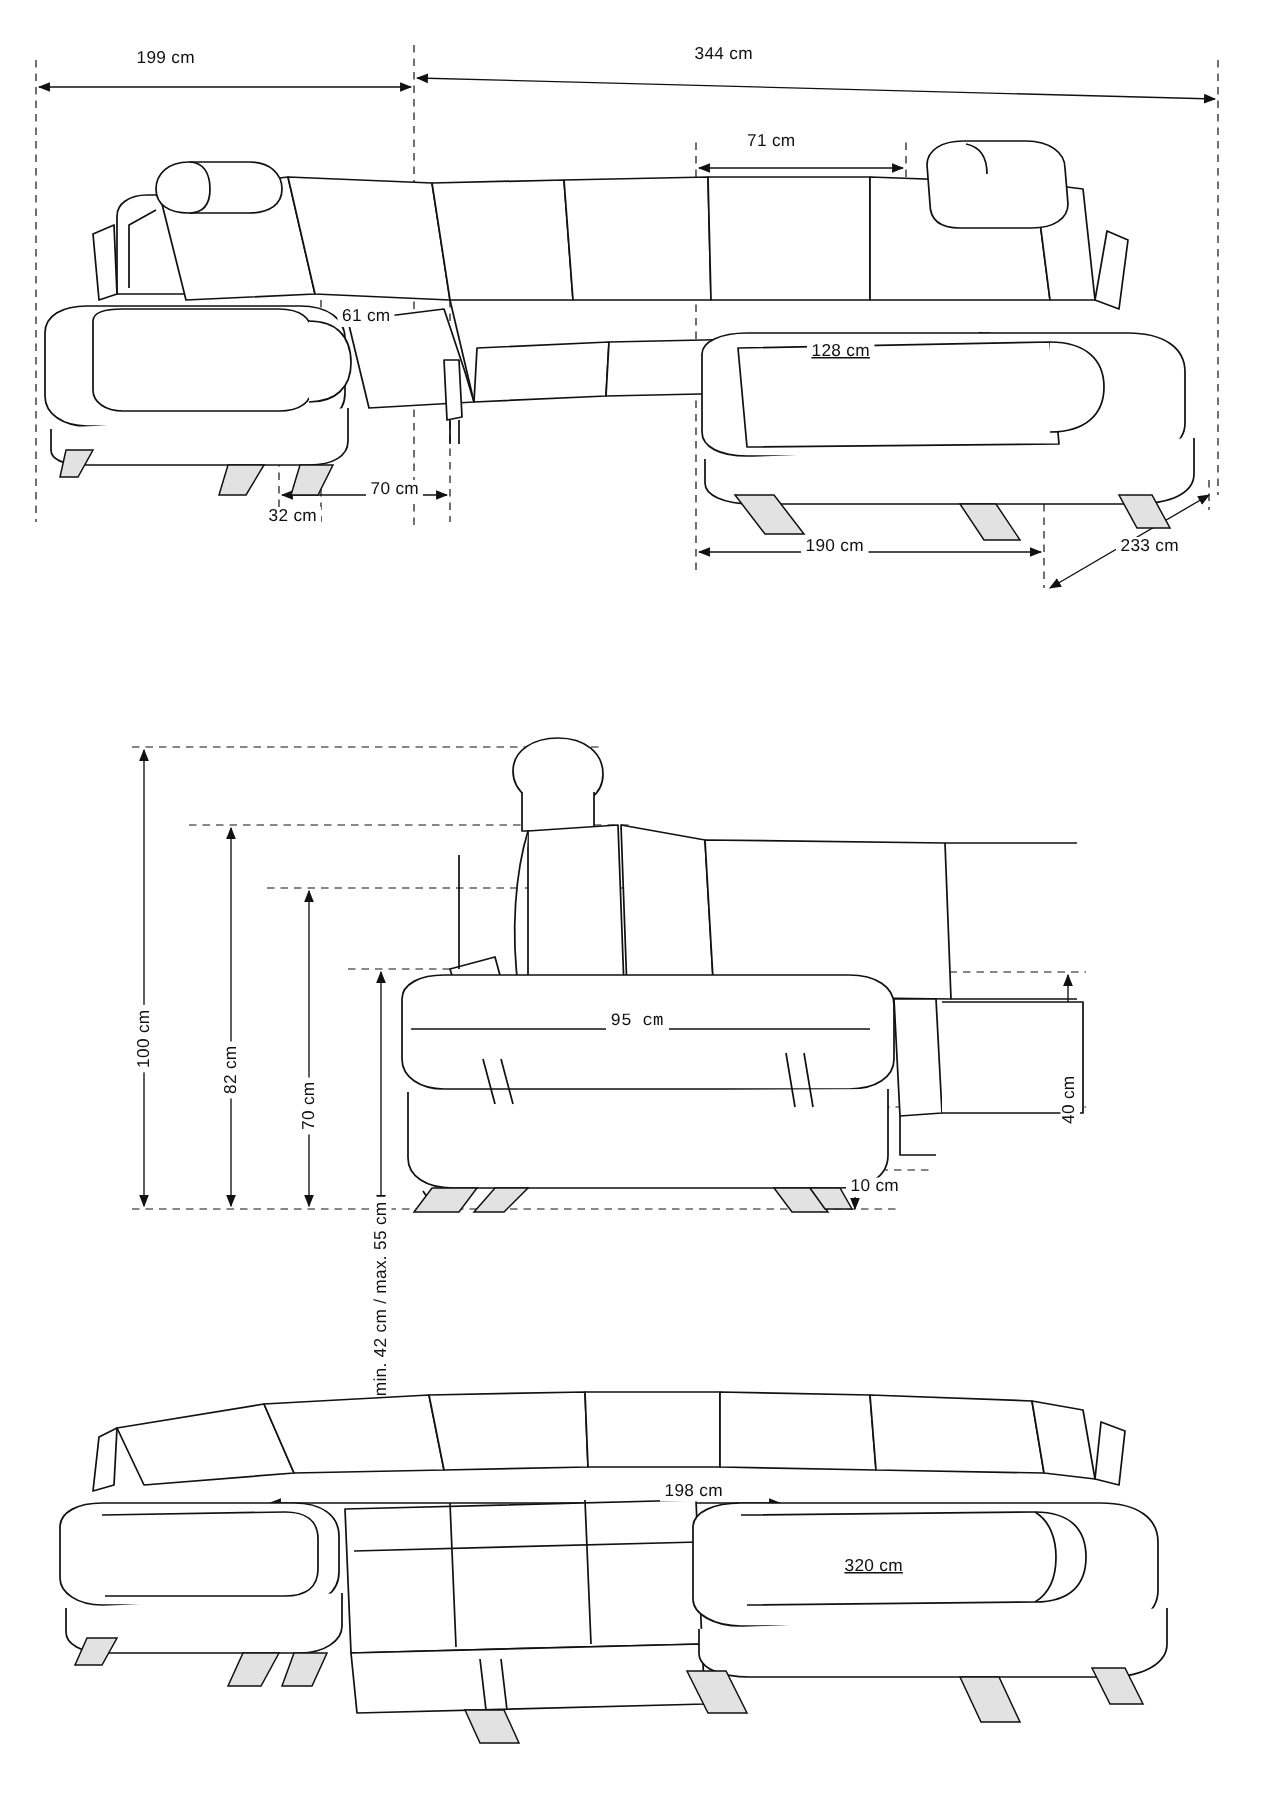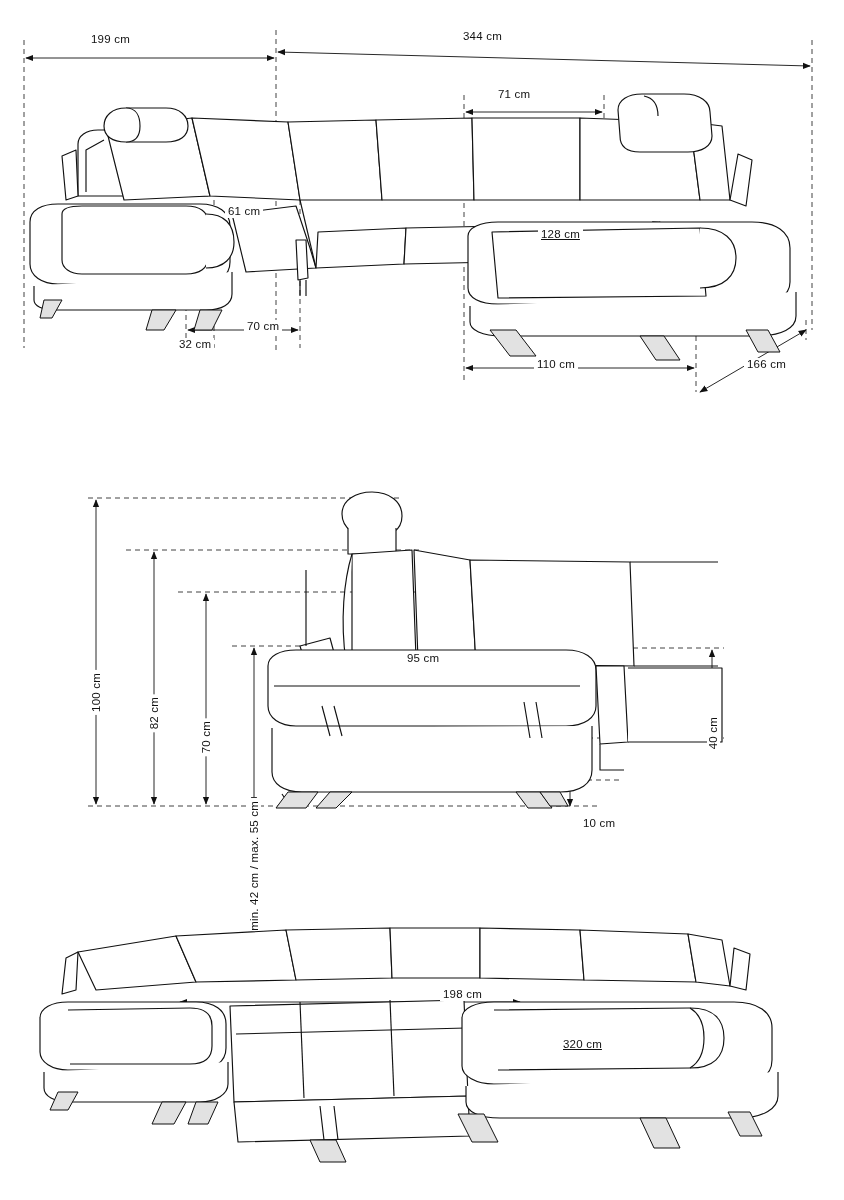--- a/index.html
+++ b/index.html
@@ -148,22 +148,22 @@
       </g>
     </svg>
 
     <div class="dimlabel" style="left:88px; top:33px;">199 cm</div>
     <div class="dimlabel" style="left:460px; top:30px;">344 cm</div>
     <div class="dimlabel" style="left:495px; top:88px;">71 cm</div>
     <div class="dimlabel" style="left:197px; top:205px;margin-left:28px;">61 cm</div>
     <div class="dimlabel" style="left:538px; top:228px;text-decoration:underline;">128 cm</div>
     <div class="dimlabel" style="left:244px; top:320px;">70 cm</div>
     <div class="dimlabel" style="left:176px; top:338px;">32 cm</div>
-    <div class="dimlabel" style="left:534px; top:358px;">110 cm</div>
-    <div class="dimlabel" style="left:744px; top:358px;">166 cm</div>
+    <div class="dimlabel" style="left:534px; top:358px;">190 cm</div>
+    <div class="dimlabel" style="left:744px; top:358px;">233 cm</div>
   </div>
 
   <div class="view" id="view-side">
     <svg width="844" height="420" viewBox="0 0 844 420">
       <g stroke="#111" fill="none" stroke-width="0.8" stroke-dasharray="5,4">
         <line x1="88" y1="48" x2="400" y2="48"></line>
         <line x1="126" y1="100" x2="420" y2="100"></line>
         <line x1="178" y1="142" x2="430" y2="142"></line>
         <line x1="232" y1="196" x2="300" y2="196"></line>
         <line x1="88" y1="356" x2="600" y2="356"></line>
@@ -218,23 +218,23 @@
         <path d="M330,342 L352,342 L336,358 L316,358 Z"></path>
         <path d="M516,342 L540,342 L552,358 L528,358 Z"></path>
         <path d="M540,342 L560,342 L568,356 L550,356 Z"></path>
       </g>
     </svg>
 
     <div class="dimlabel vert rot90" style="left:90px; top:220px;">100 cm</div>
     <div class="dimlabel vert rot90" style="left:148px; top:244px;">82 cm</div>
     <div class="dimlabel vert rot90" style="left:200px; top:268px;">70 cm</div>
     <div class="dimlabel vert rot90" style="left:248px; top:348px;">min. 42 cm / max. 55 cm</div>
-    <div class="dimlabel" style="left:404px; top:202px;">95 cm</div>
+    <div class="dimlabel" style="left:404px; top:224px;font-family:Liberation Mono, monospace;">95 cm</div>
     <div class="dimlabel vert rot90" style="left:707px; top:264px;">40 cm</div>
-    <div class="dimlabel" style="left:580px; top:335px;margin-top:32px;">10 cm</div>
+    <div class="dimlabel" style="left:564px; top:335px;">10 cm</div>
   </div>
 
   <div class="view" id="view-bed">
     <svg width="844" height="310" viewBox="0 0 844 310">
       <g stroke="#111" stroke-width="0.9" fill="none">
         <line x1="180" y1="112" x2="520" y2="112" marker-start="url(#arrStart)" marker-end="url(#arrEnd)"></line>
         <line x1="390" y1="160" x2="710" y2="160" marker-start="url(#arrStart)" marker-end="url(#arrEnd)"></line>
       </g>
 
       <g stroke="#111" fill="#ffffff" stroke-width="1.15" stroke-linejoin="round">

